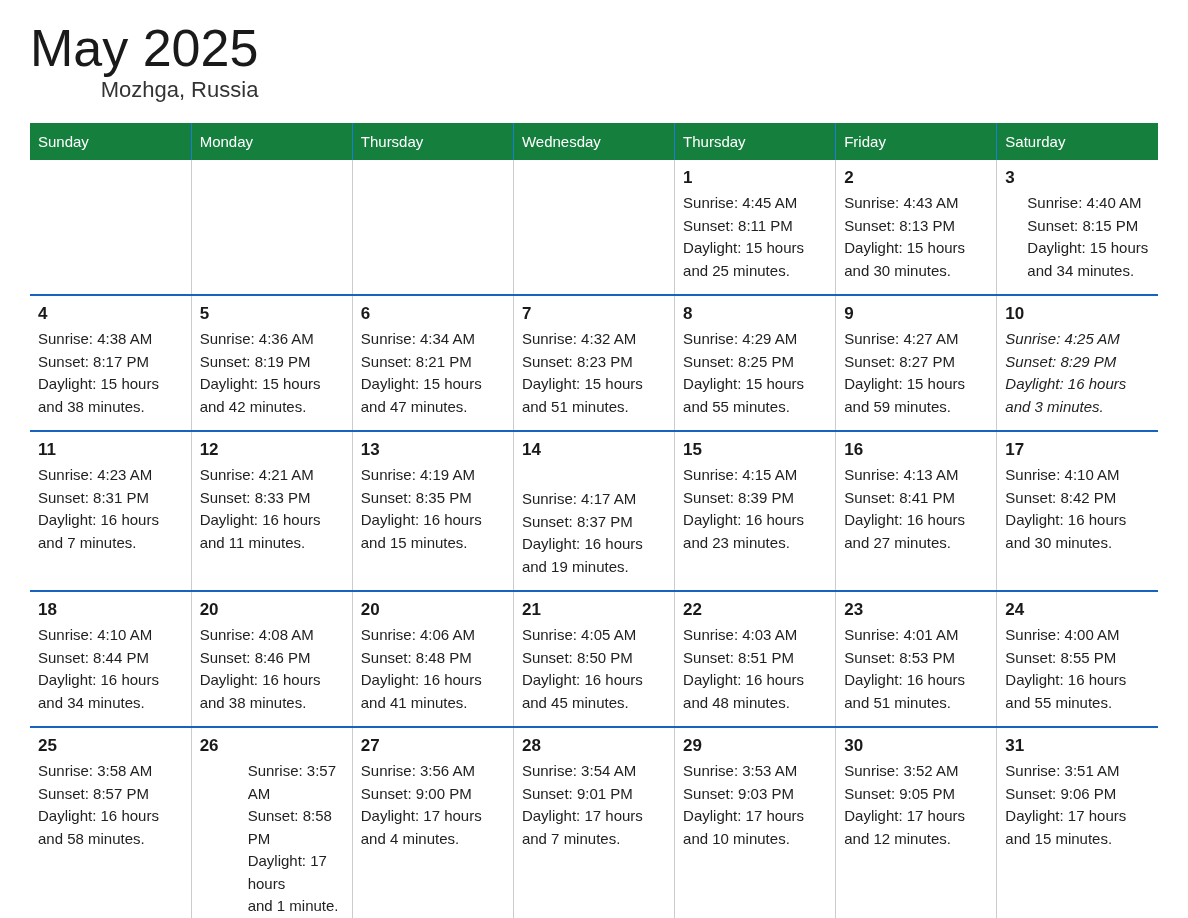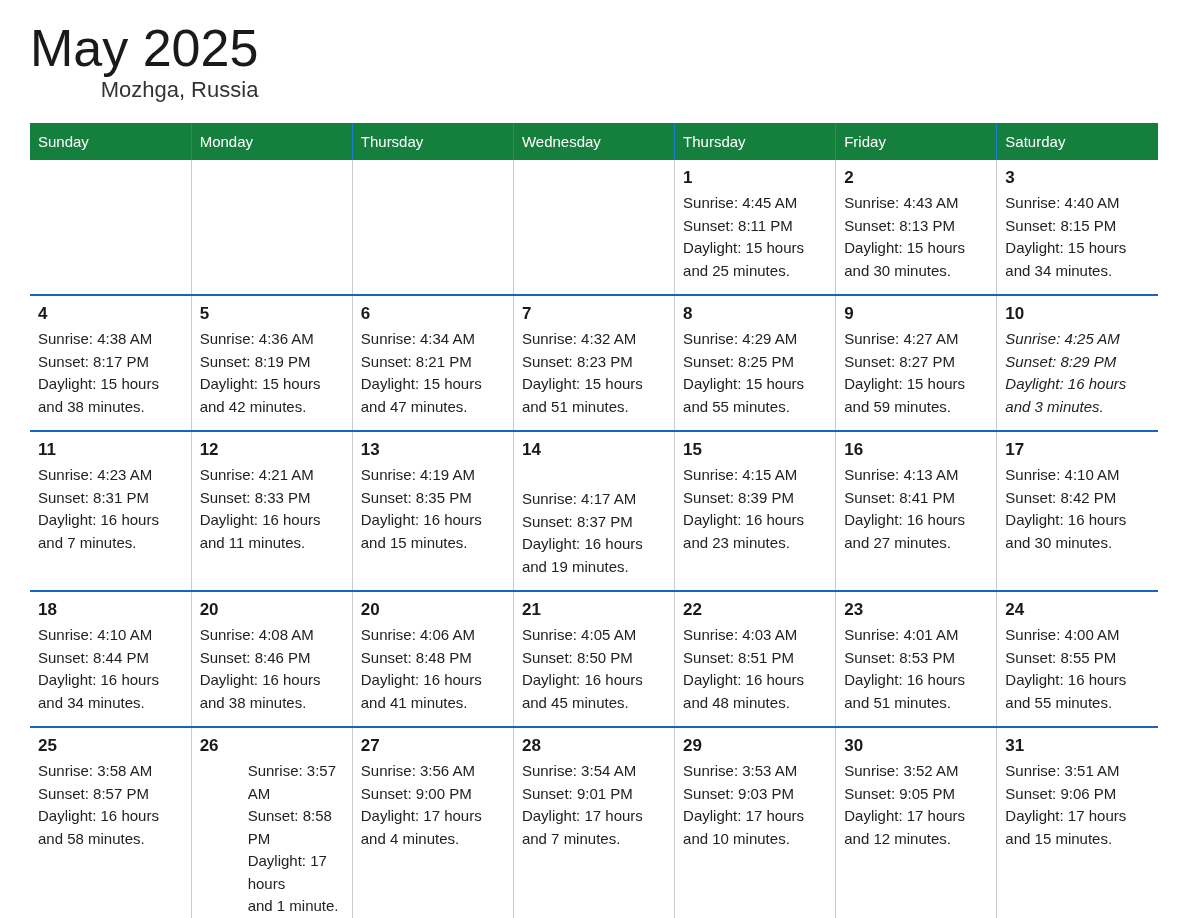--- a/index.html
+++ b/index.html
@@ -141,21 +141,21 @@
         </td>
         <td>
           <div class="day-number">2</div>
           <div class="day-info" style="white-space: pre-line;">Sunrise: 4:43 AM
 Sunset: 8:13 PM
 Daylight: 15 hours
 and 30 minutes.</div>
         </td>
         <td>
           <div class="day-number">3</div>
-          <div class="day-info" style="white-space: pre-line;">Sunrise: 4:40 AM
+          <div class="day-info" style="white-space: pre-line; margin-left: 22px;">Sunrise: 4:40 AM
 Sunset: 8:15 PM
 Daylight: 15 hours
 and 34 minutes.</div>
         </td>
       </tr>
       <tr>
         <td>
           <div class="day-number">4</div>
           <div class="day-info" style="white-space: pre-line;">Sunrise: 4:38 AM
 Sunset: 8:17 PM

